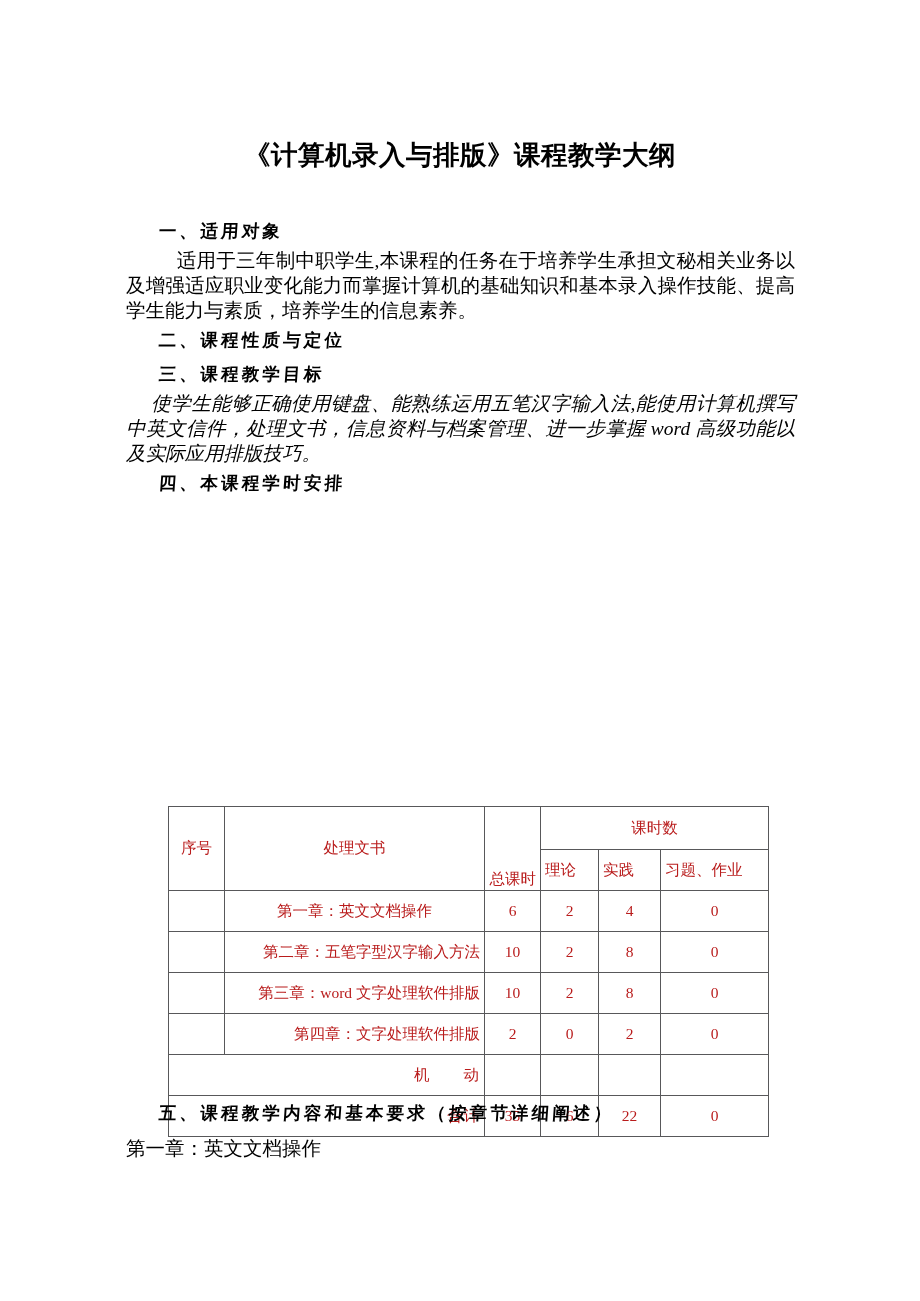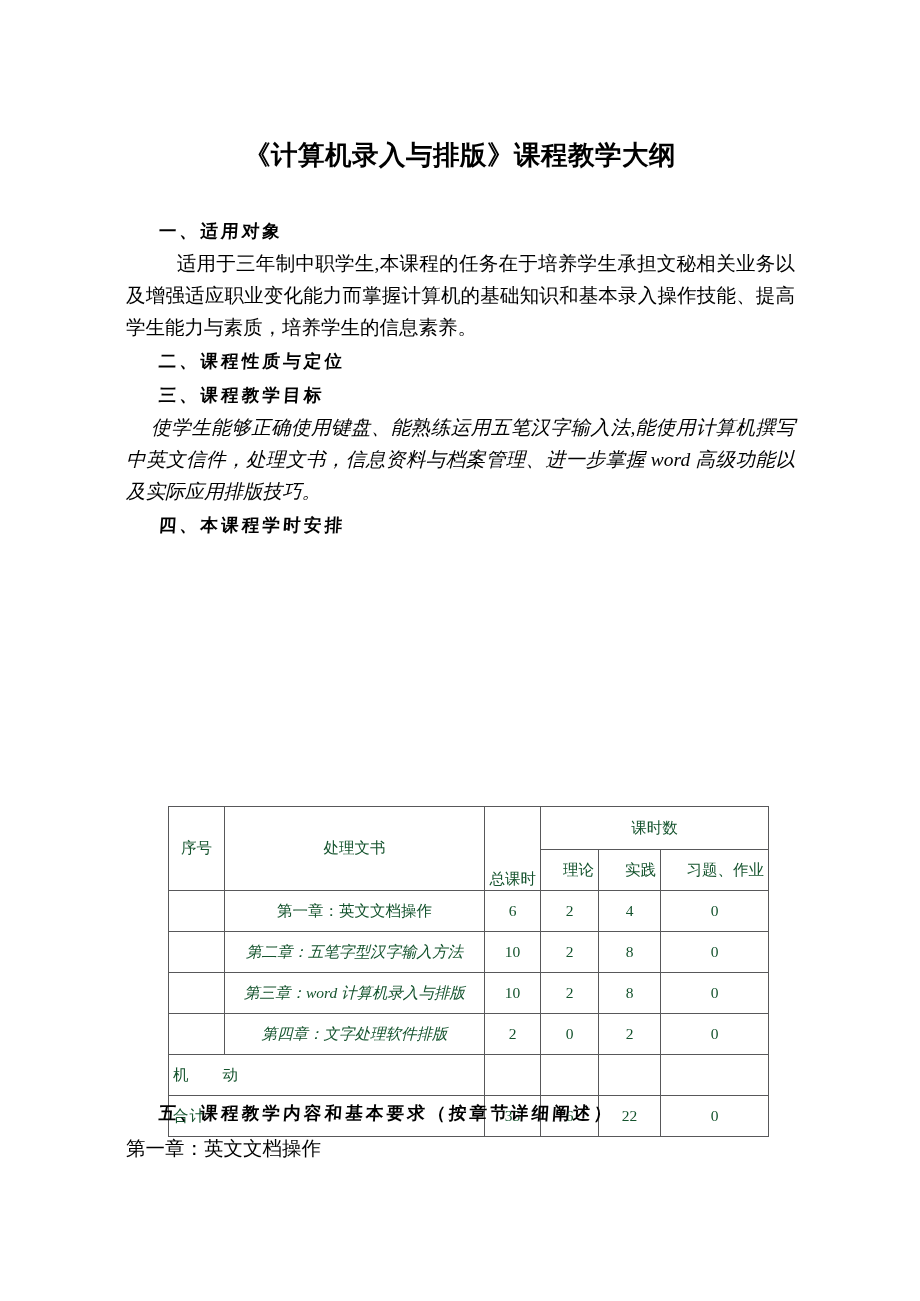--- a/index.html
+++ b/index.html
@@ -58,21 +58,21 @@
     line-height: 34px;
     transform: skewX(-4deg);
     transform-origin: left center;
     white-space: nowrap;
   }
 
   
   .para {
     margin: 0;
     font-size: 19.5px;
-    line-height: 32px;
+    line-height: 25px;
     text-align: justify;
     text-justify: inter-ideograph;
     text-indent: 2.6em;
   }
   .para.noindent { text-indent: 1.3em; font-style: italic; }
 
   
   .tbl-wrap {
     position: absolute;
     left: 168px;
@@ -83,38 +83,38 @@
     border-collapse: collapse;
     width: 600px;
     table-layout: fixed;
     font-family: "Liberation Serif", "DejaVu Serif", serif;
   }
   table.hours td, table.hours th {
     border: 1px solid #58585a;
     font-weight: normal;
     font-size: 15.5px;
     padding: 0 4px;
-    color: #14532d;
+    color: #b91c1c;
   }
   .c-no     { width: 56px; }
   .c-title  { width: 260px; }
   .c-total  { width: 56px; }
   .c-theory { width: 58px; }
   .c-prac   { width: 62px; }
   .c-hw     { width: 108px; }
 
   .h-tall   { height: 42px; vertical-align: middle; text-align: center; }
-  .h-row2   { height: 40px; vertical-align: middle; text-align: right; }
+  .h-row2   { height: 40px; vertical-align: middle; text-align: left; }
   .v-bottom { vertical-align: bottom; padding-bottom: 6px; text-align: right; }
   .v-mid    { vertical-align: middle; margin-left: 41px; }
 
   .row-data td { height: 40px; vertical-align: middle; }
   .cell-c  { text-align: center; }
-  .cell-l  { text-align: center; padding-left: 5px; font-style: italic; }
-  .cell-sp { text-align: left; letter-spacing: 1px; margin-top: 23px; }
+  .cell-l  { text-align: right; padding-left: 5px; }
+  .cell-sp { text-align: right; letter-spacing: 1px; margin-top: 23px; }
 
   
   .after-table {
     position: absolute;
     left: 126px;
     top: 1096px;
     width: 700px;
   }
   .tail-line {
     font-size: 19.5px;
@@ -179,21 +179,21 @@
         <tr class="row-data">
           <td class="cell-c"></td>
           <td class="cell-l">第二章：五笔字型汉字输入方法</td>
           <td class="cell-c">10</td>
           <td class="cell-c">2</td>
           <td class="cell-c">8</td>
           <td class="cell-c">0</td>
         </tr>
         <tr class="row-data">
           <td class="cell-c"></td>
-          <td class="cell-l">第三章：word 计算机录入与排版</td>
+          <td class="cell-l">第三章：word 文字处理软件排版</td>
           <td class="cell-c">10</td>
           <td class="cell-c">2</td>
           <td class="cell-c">8</td>
           <td class="cell-c">0</td>
         </tr>
         <tr class="row-data">
           <td class="cell-c"></td>
           <td class="cell-l">第四章：文字处理软件排版</td>
           <td class="cell-c">2</td>
           <td class="cell-c">0</td>

